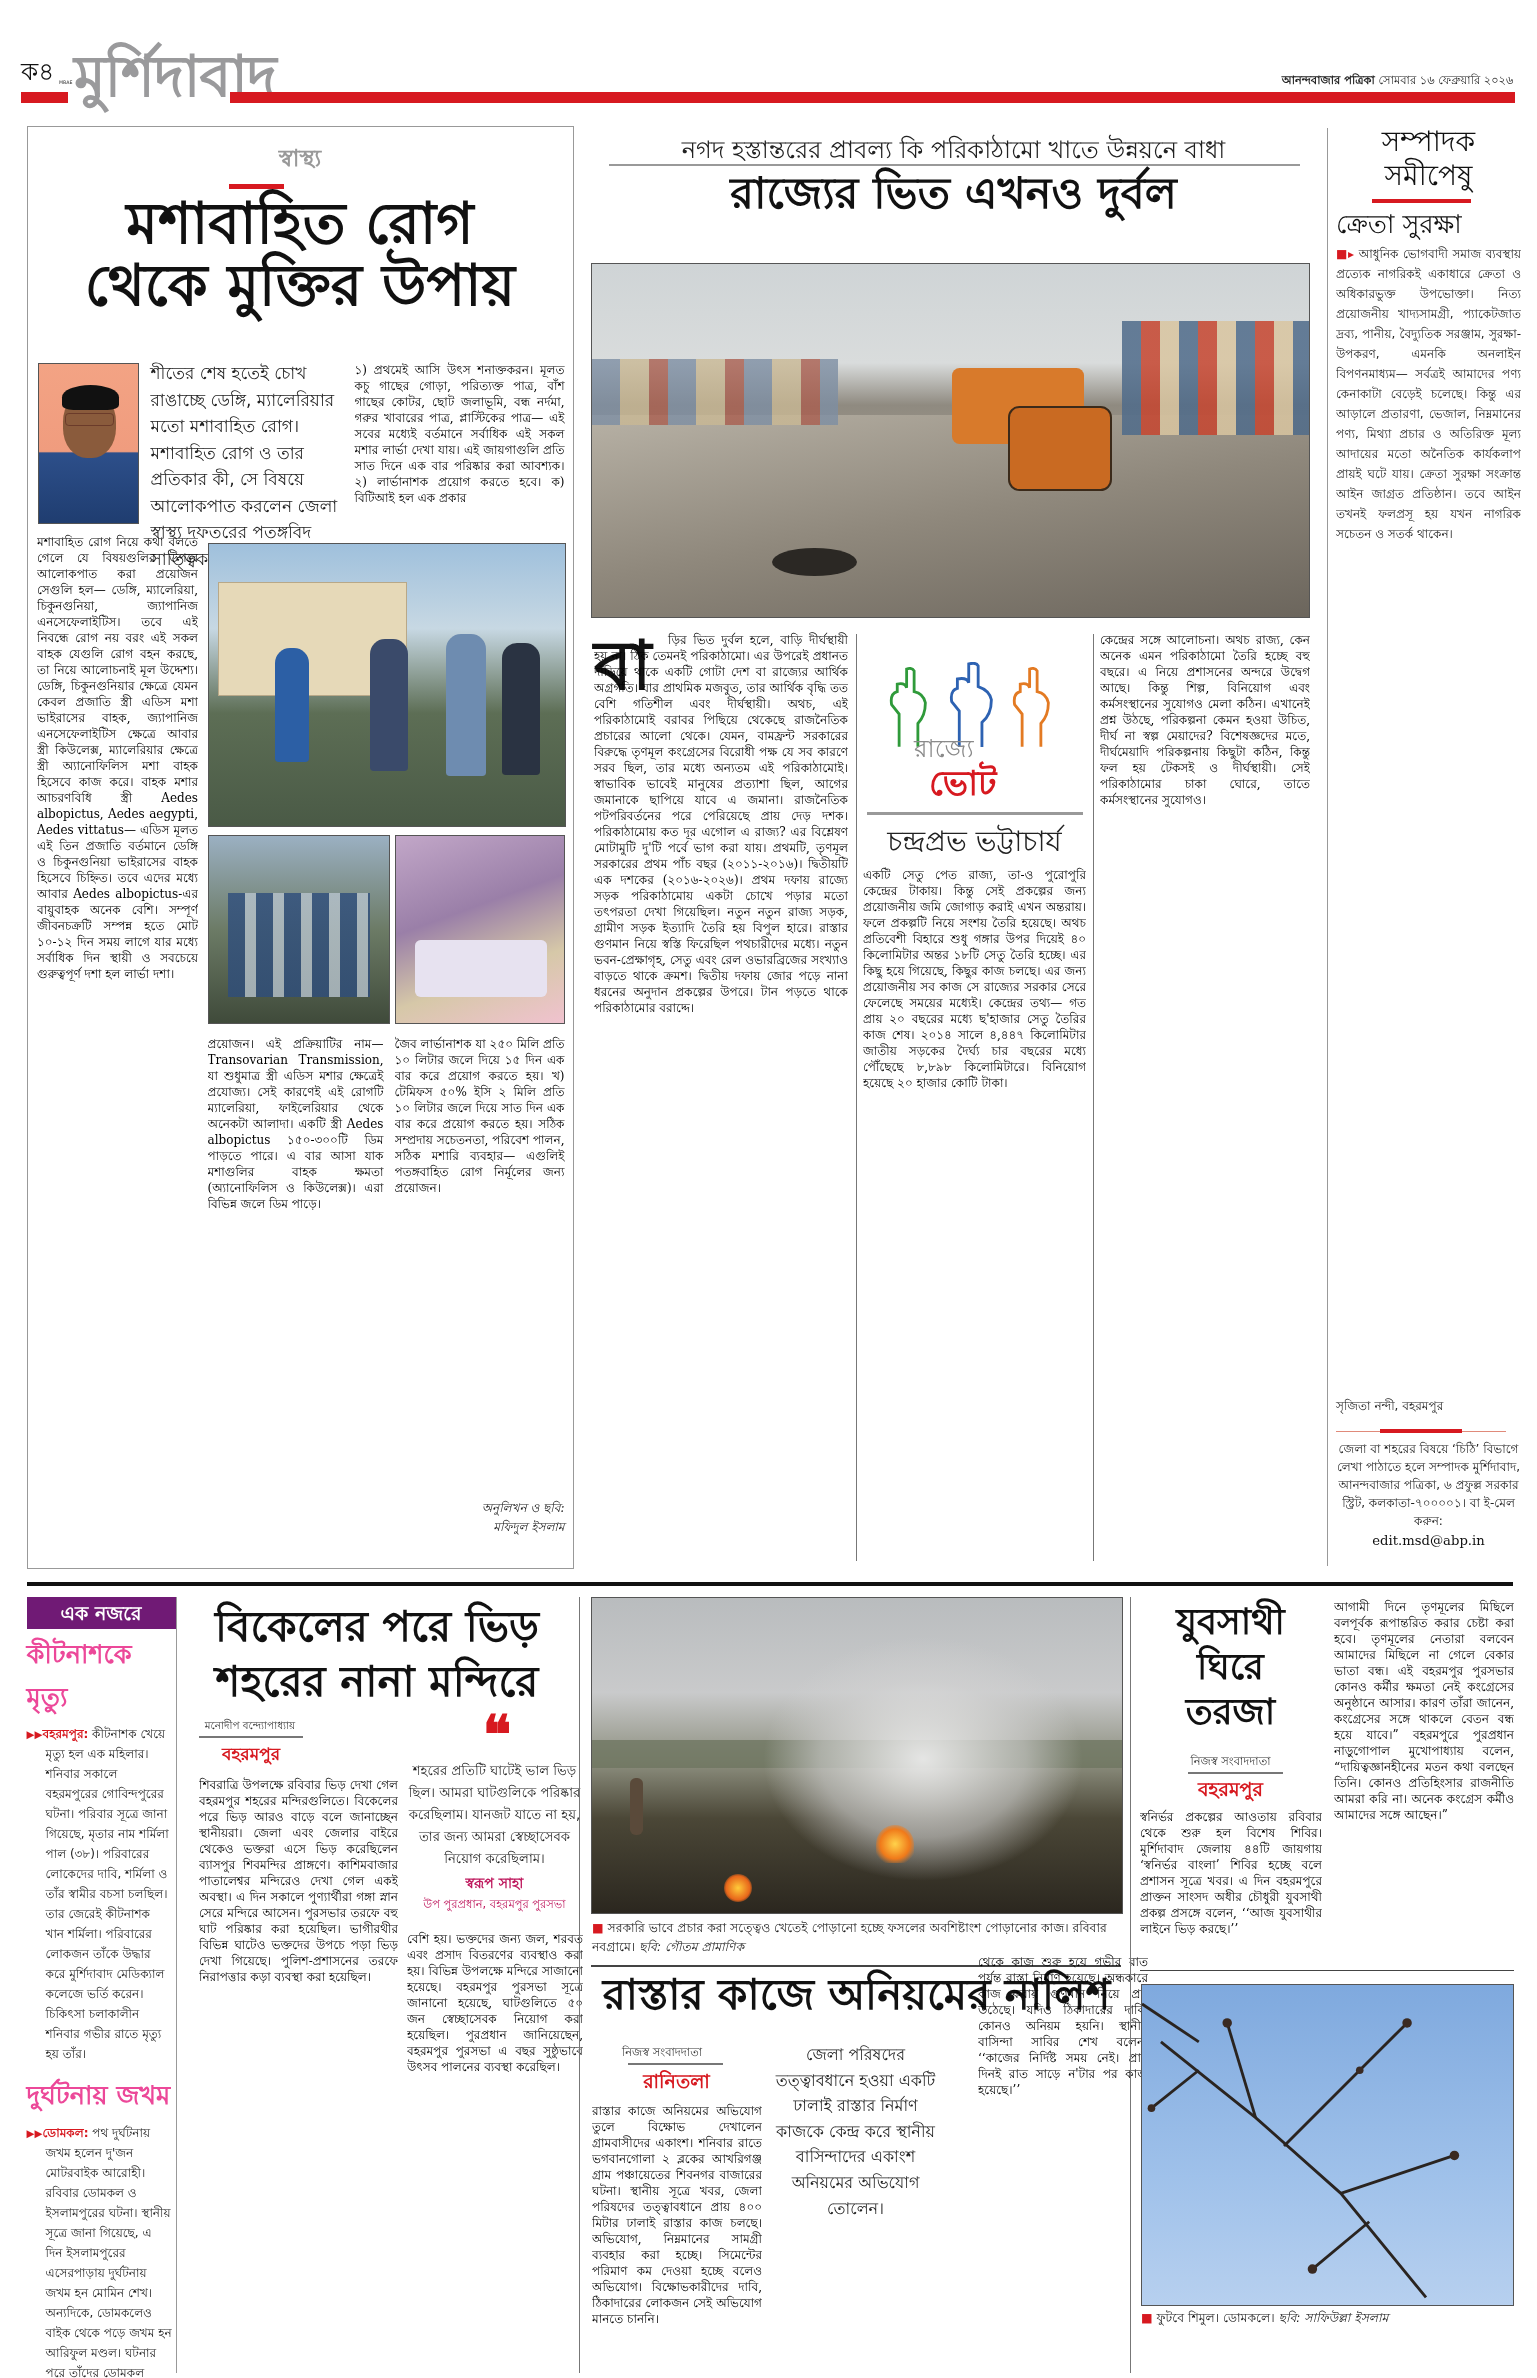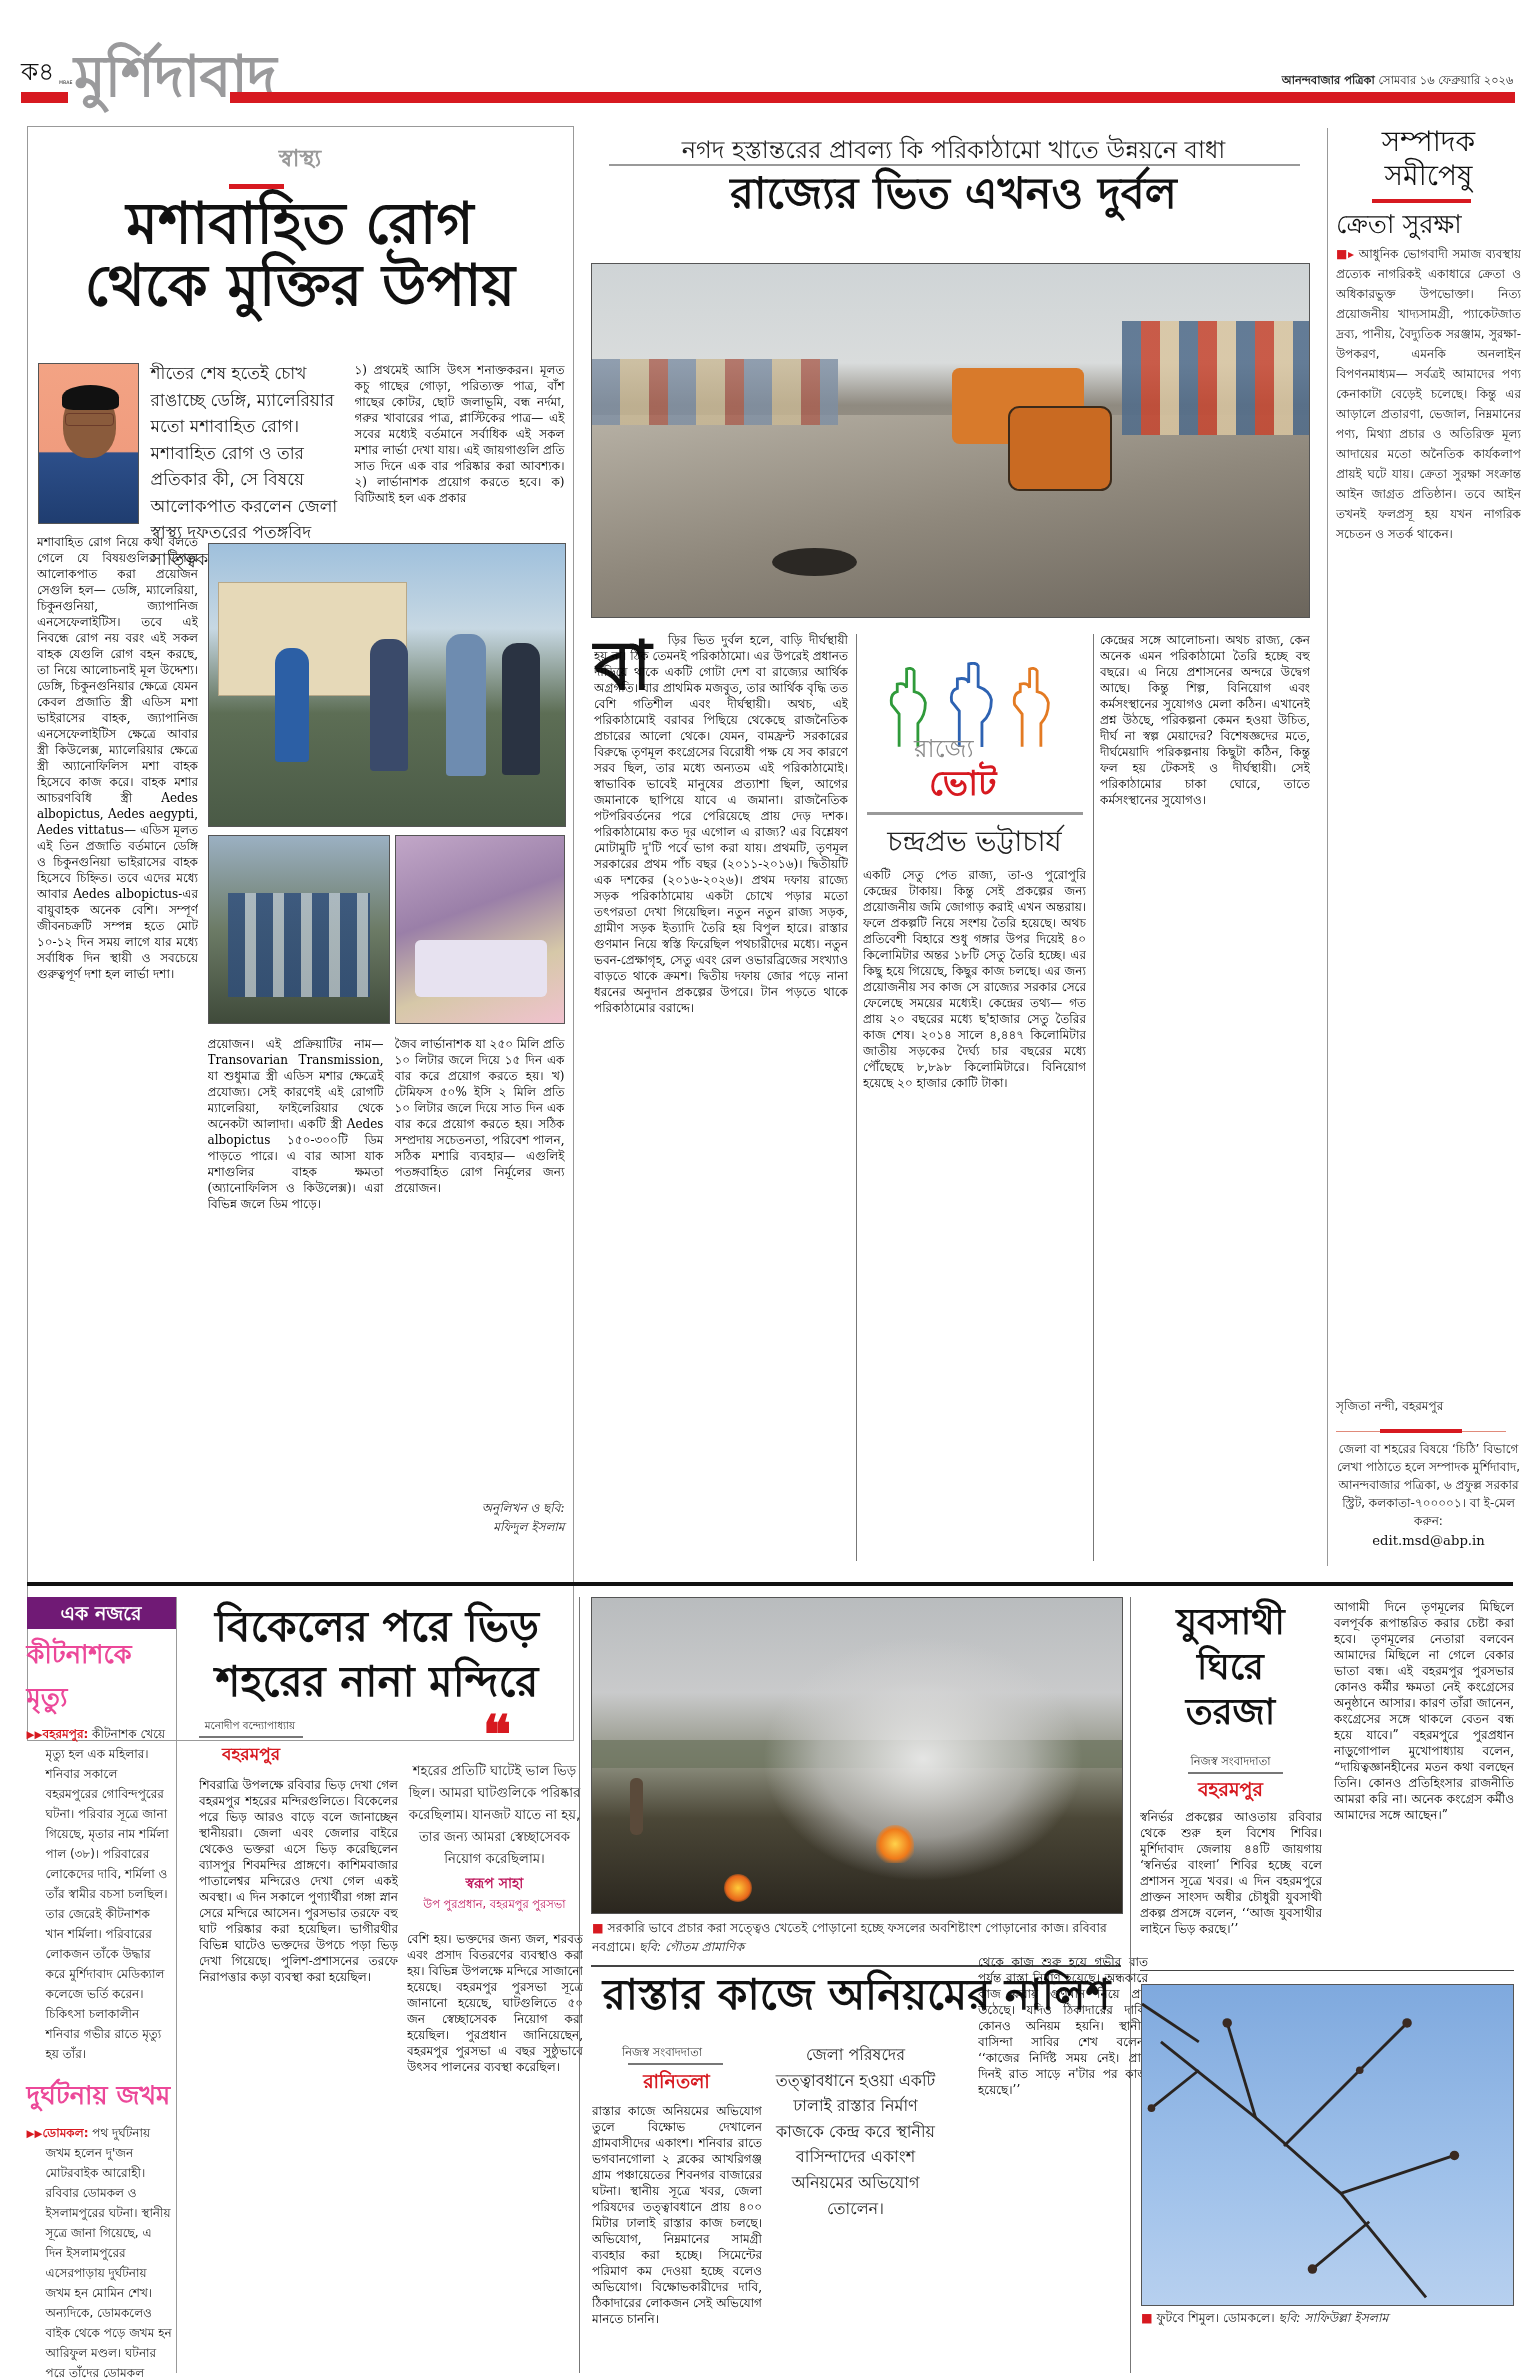--- a/index.html
+++ b/index.html
@@ -29,21 +29,21 @@
   <div class="abs" style="left:59px;top:80px;font-family:'DejaVu Sans',sans-serif;font-size:4.7px;color:#333;">MBAE</div>
   <div class="abs redbar" style="left:21px;top:92px;width:47px;height:11.4px;"></div>
   <div class="abs" style="left:74px;top:38px;font-family:'DejaVu Sans',sans-serif;font-weight:bold;font-size:57px;color:#9a9a9c;letter-spacing:-0.9px;line-height:76px;text-align:center;">মুর্শিদাবাদ</div>
   <div class="abs redbar" style="left:230px;top:92px;width:1285px;height:11.4px;"></div>
   <div class="abs" style="right:24.6px;top:72px;font-family:'DejaVu Sans',sans-serif;font-size:11.4px;color:#222;">
     <span style="font-weight:bold;">আনন্দবাজার পত্রিকা</span>
     <span>সোমবার ১৬ ফেব্রুয়ারি ২০২৬</span>
   </div>
 </div>
 
-<div class="abs" style="left:26.5px;top:126px;width:547px;height:1615px;border:0.9px solid #999;">
+<div class="abs" style="left:26.5px;top:126px;width:547px;height:1443px;border:0.9px solid #999;">
   <div class="abs" style="left:0;width:100%;top:13.2px;text-align:center;font-family:'DejaVu Sans',sans-serif;font-weight:bold;font-size:23px;color:#999;">স্বাস্থ্য</div>
   <div class="abs redbar" style="left:201px;top:57px;width:55px;height:4.7px;"></div>
   <div class="abs hl" style="left:0;width:100%;top:66px;font-size:57px;">
     <div>মশাবাহিত রোগ</div>
     <div>থেকে মুক্তির উপায়</div>
   </div>
 
   <div class="abs photo" style="left:10.4px;top:236px;width:101px;height:161px;background:linear-gradient(180deg,#f3a384 0%,#f09c7e 55%,#2d4f8a 56%,#1f3d70 100%);">
     <div class="abs" style="left:24.6px;top:28px;width:53px;height:66px;border-radius:45%;background:#8a5b3c;"></div>
     <div class="abs" style="left:23px;top:21px;width:57px;height:24.6px;border-radius:50% 50% 20% 20%;background:#111;"></div>

